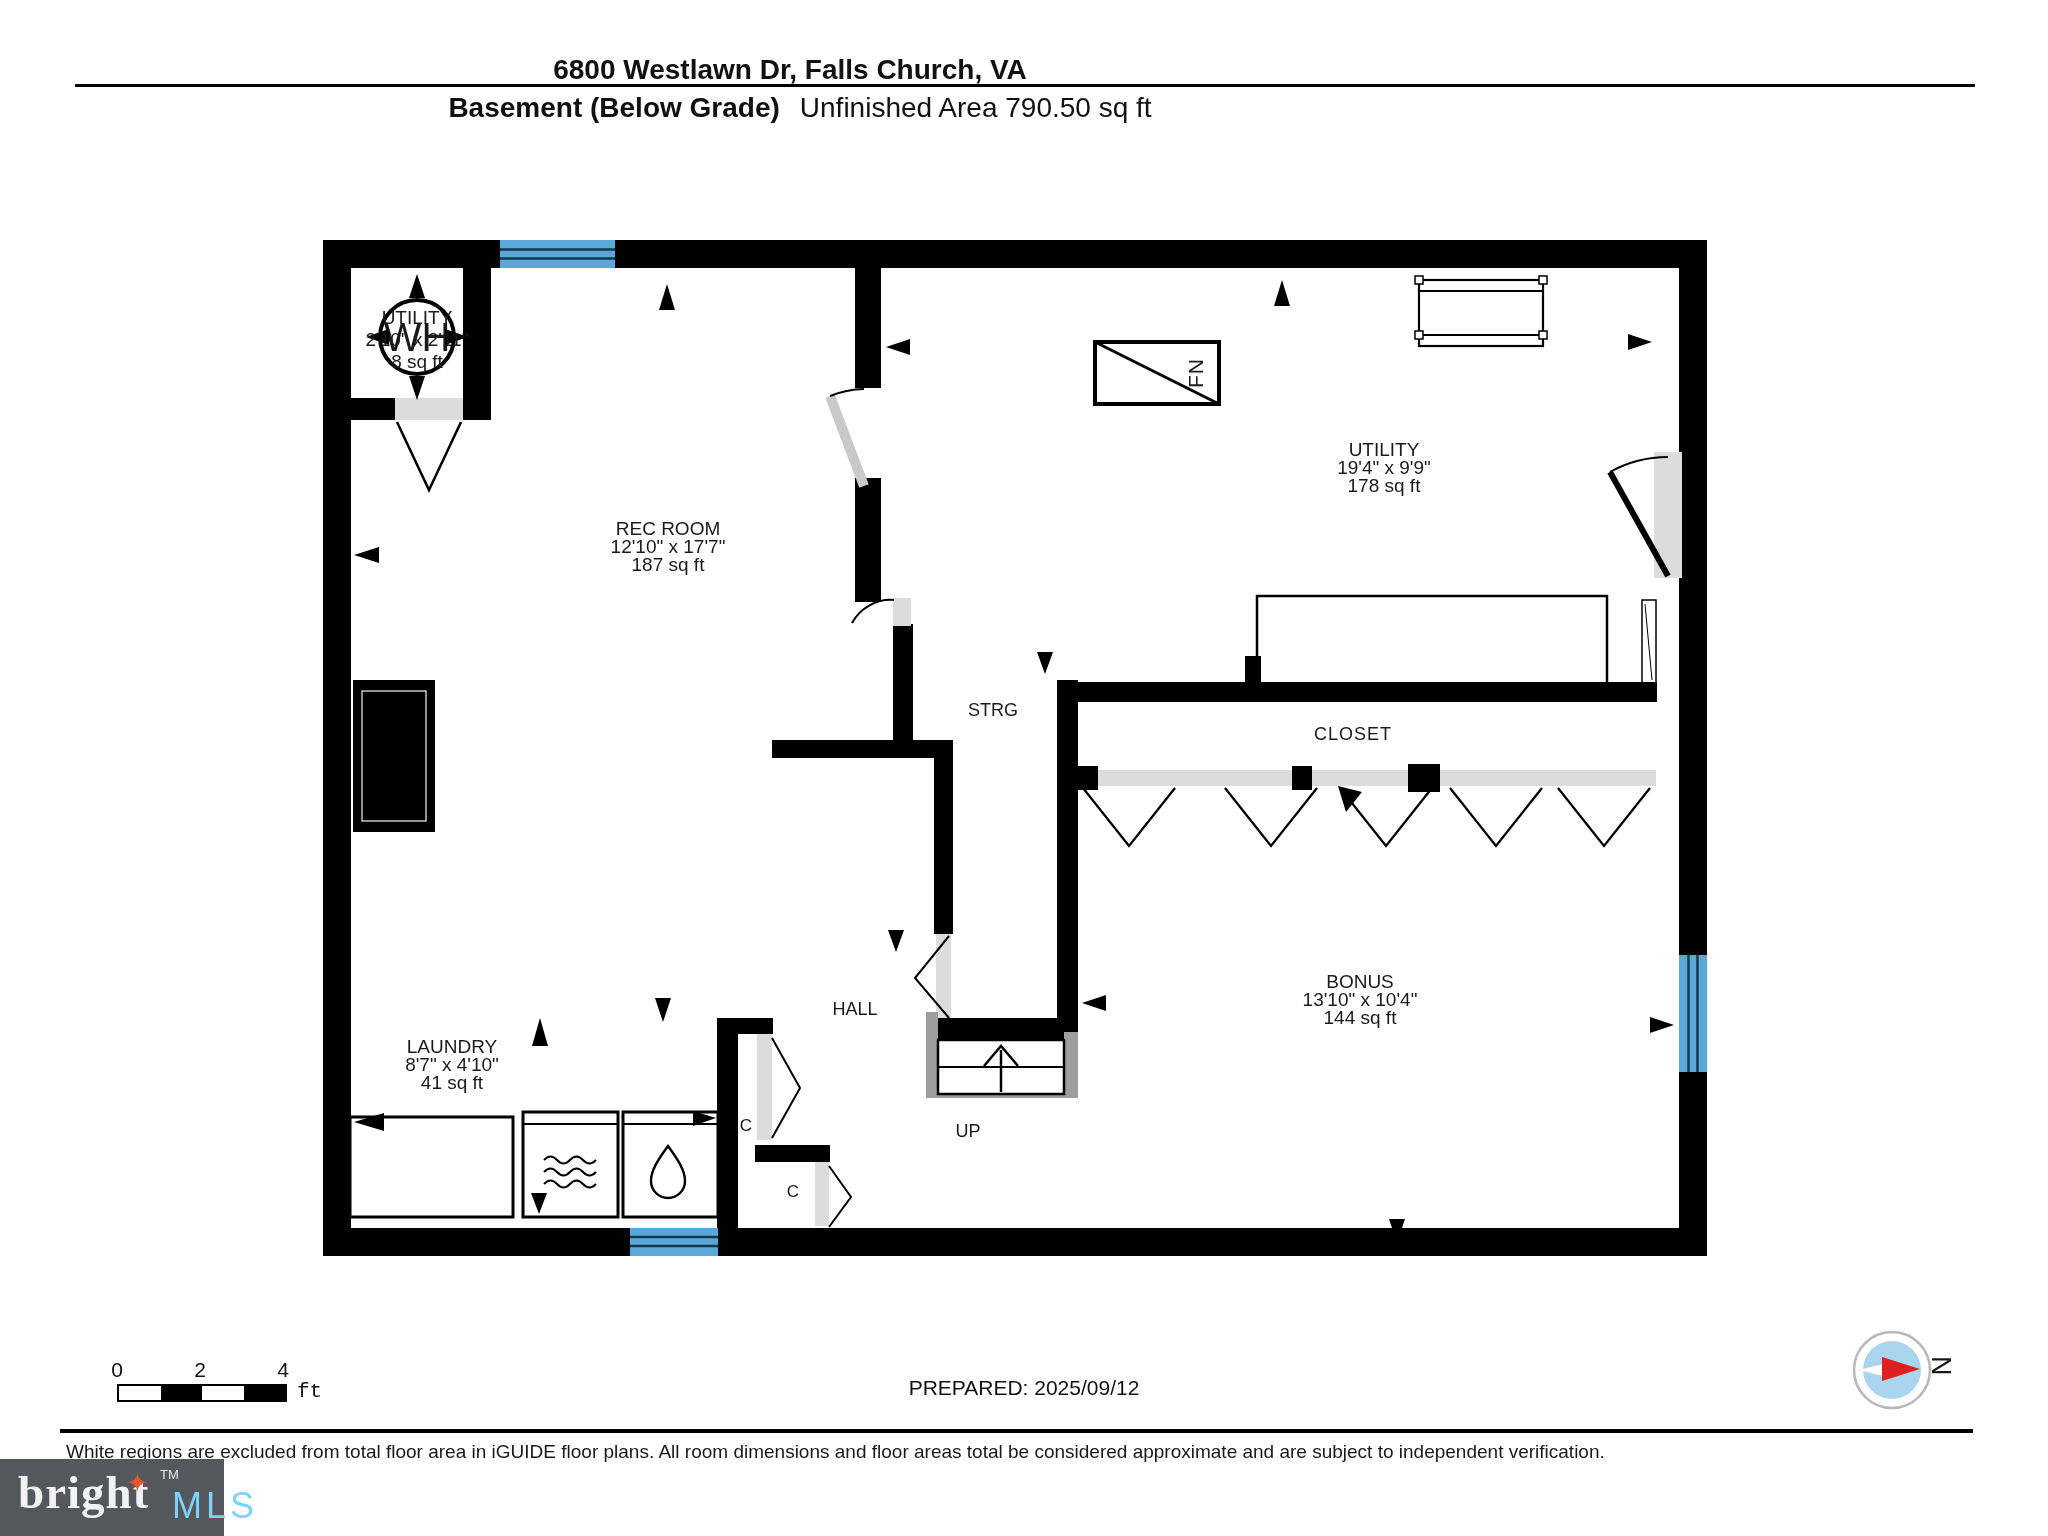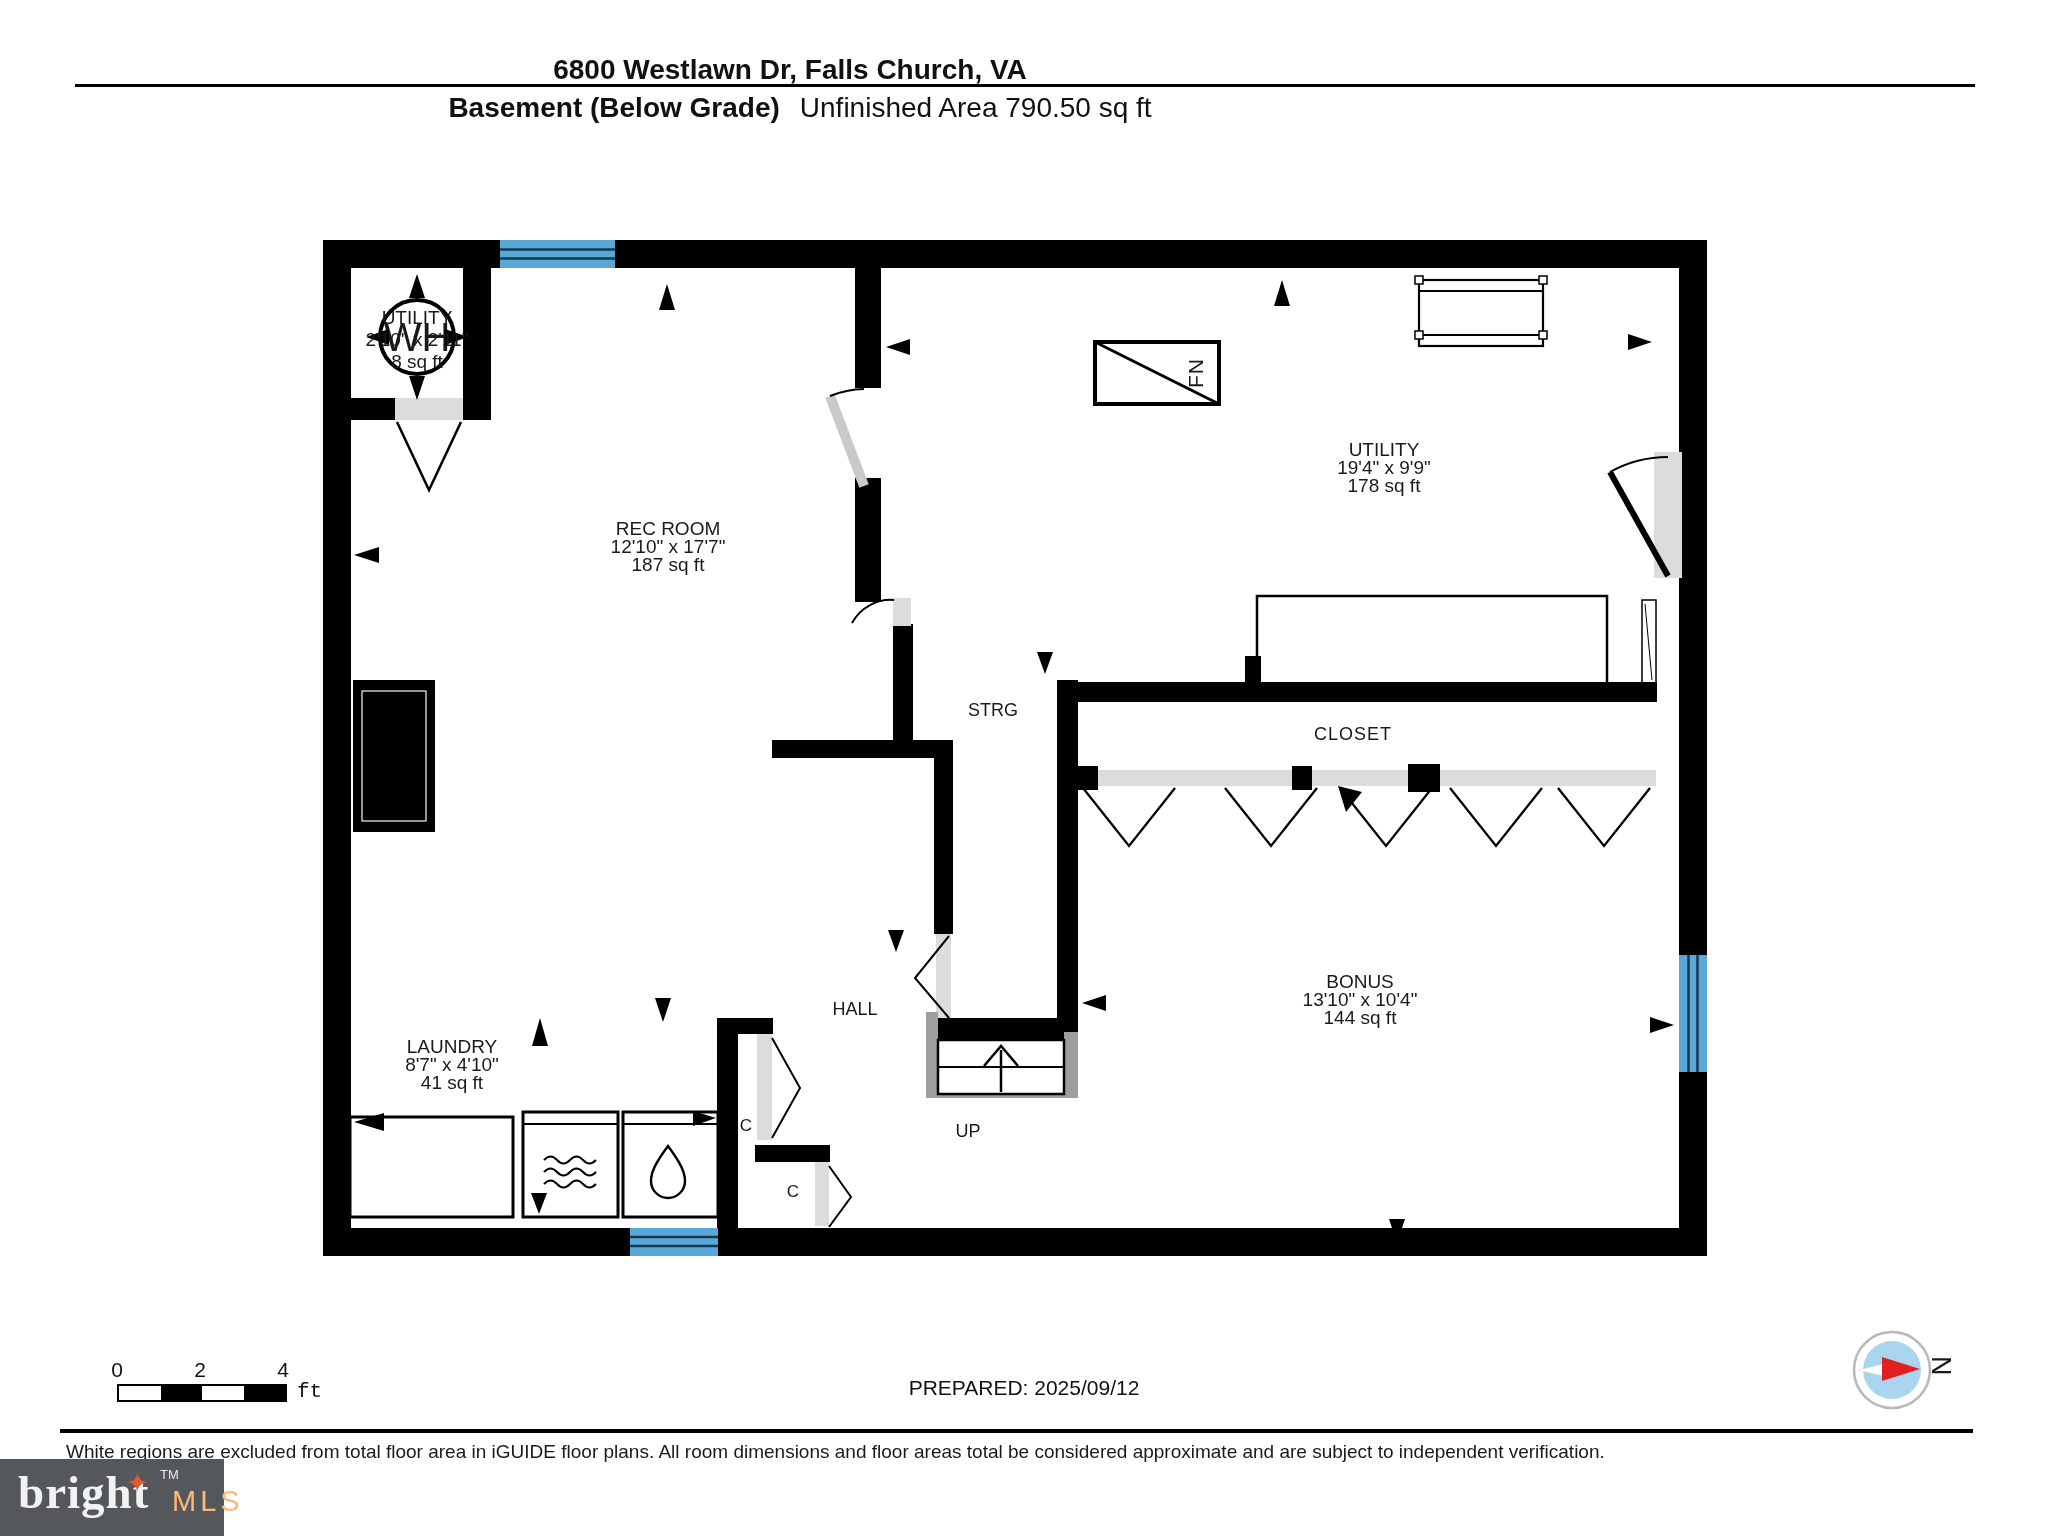--- a/index.html
+++ b/index.html
@@ -25,21 +25,21 @@
   .scale-bar div{flex:1 1 0;}
   .seg-w{background:#fff;} .seg-b{background:#000;}
   .scale-unit{position:absolute;left:180px;top:22px;font-size:21px;font-family:Liberation Mono, monospace;}
   .prepared{top:1376px;left:0;width:2048px;text-align:center;font-size:21px;}
   .footer-rule{top:1429px;left:60px;width:1913px;height:4px;background:#000;}
   .disclaimer{top:1441px;left:66px;font-size:19px;white-space:nowrap;color:#1a1a1a;}
   .logo{top:1459px;left:0;width:224px;height:77px;background:#54585d;}
   .logo .b-name{position:absolute;left:18px;top:6px;font-family:"Liberation Serif",serif;font-weight:bold;font-size:47px;color:#f2f2f2;letter-spacing:1px;}
   .logo .b-star{position:absolute;left:126px;top:8px;font-size:27px;color:#e0592a;}
   .logo .b-tm{position:absolute;left:160px;top:8px;font-size:13px;color:#e8e8e8;}
-  .logo .b-mls{position:absolute;left:172px;top:26px;font-size:29px;color:#fdba74;letter-spacing:4px;}
+  .logo .b-mls{position:absolute;left:172px;top:26px;font-size:36px;color:#7dd3fc;letter-spacing:4px;}
   #compass{top:1326px;left:1848px;}
 </style>
 </head>
 <body>
 
 <div class="abs title">6800 Westlawn Dr, Falls Church, VA</div>
 <div class="abs header-rule"></div>
 <div class="abs subtitle">
   <span class="floor">Basement (Below Grade)</span><span class="area">Unfinished Area 790.50 sq ft</span>
 </div>

